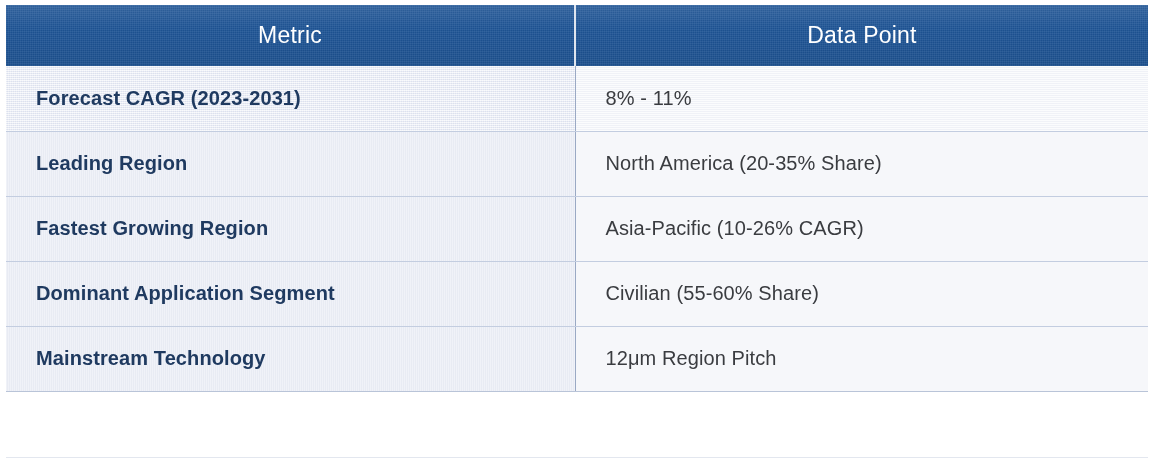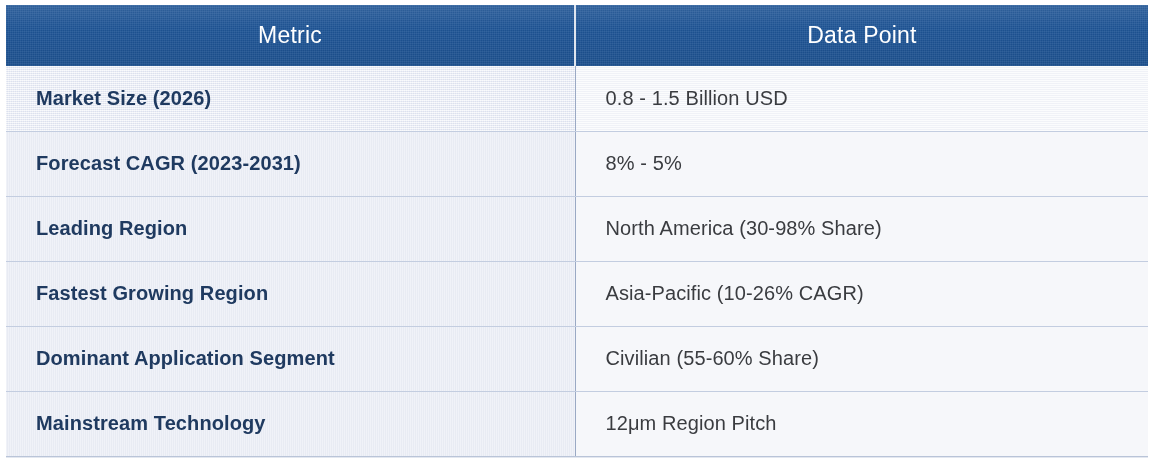--- a/index.html
+++ b/index.html
@@ -128,40 +128,32 @@
           <span class="hdr-label">Metric</span>
         </th>
         <th class="th-value">
           <span class="hdr-label">Data Point</span>
         </th>
       </tr>
     </thead>
     <tbody>
       <tr>
         <td class="cell-metric">
-          <span class="cell-text">Market Size (2026)</span>
-        </td>
-        <td class="cell-value">
-          <span class="cell-text">0.8 - 1.5 Billion USD</span>
-        </td>
-      </tr>
-      <tr>
-        <td class="cell-metric">
           <span class="cell-text">Forecast CAGR (2023-2031)</span>
         </td>
         <td class="cell-value">
-          <span class="cell-text">8% - 5%</span>
+          <span class="cell-text">8% - 11%</span>
         </td>
       </tr>
       <tr>
         <td class="cell-metric">
           <span class="cell-text">Leading Region</span>
         </td>
         <td class="cell-value">
-          <span class="cell-text">North America (30-98% Share)</span>
+          <span class="cell-text">North America (20-35% Share)</span>
         </td>
       </tr>
       <tr>
         <td class="cell-metric">
           <span class="cell-text">Fastest Growing Region</span>
         </td>
         <td class="cell-value">
           <span class="cell-text">Asia-Pacific (10-26% CAGR)</span>
         </td>
       </tr>

